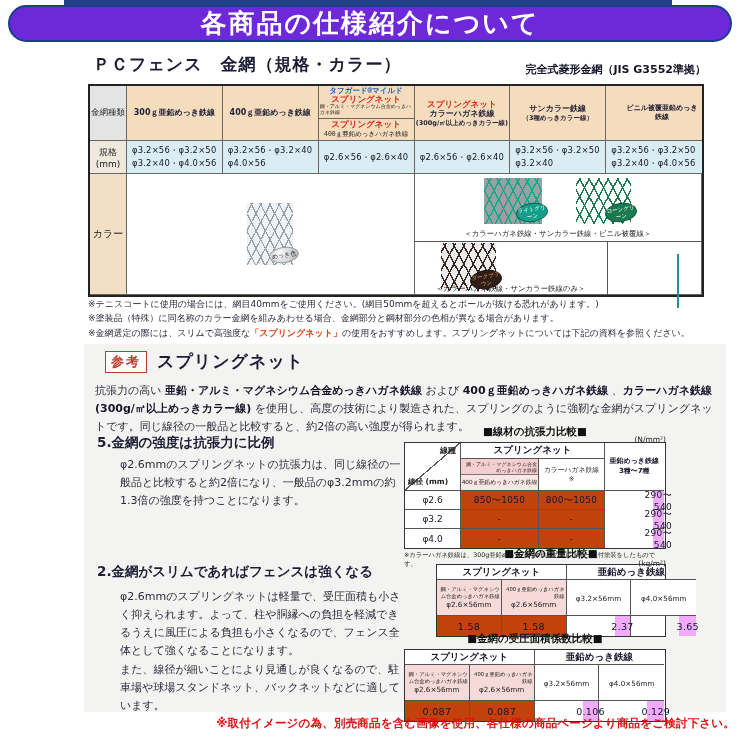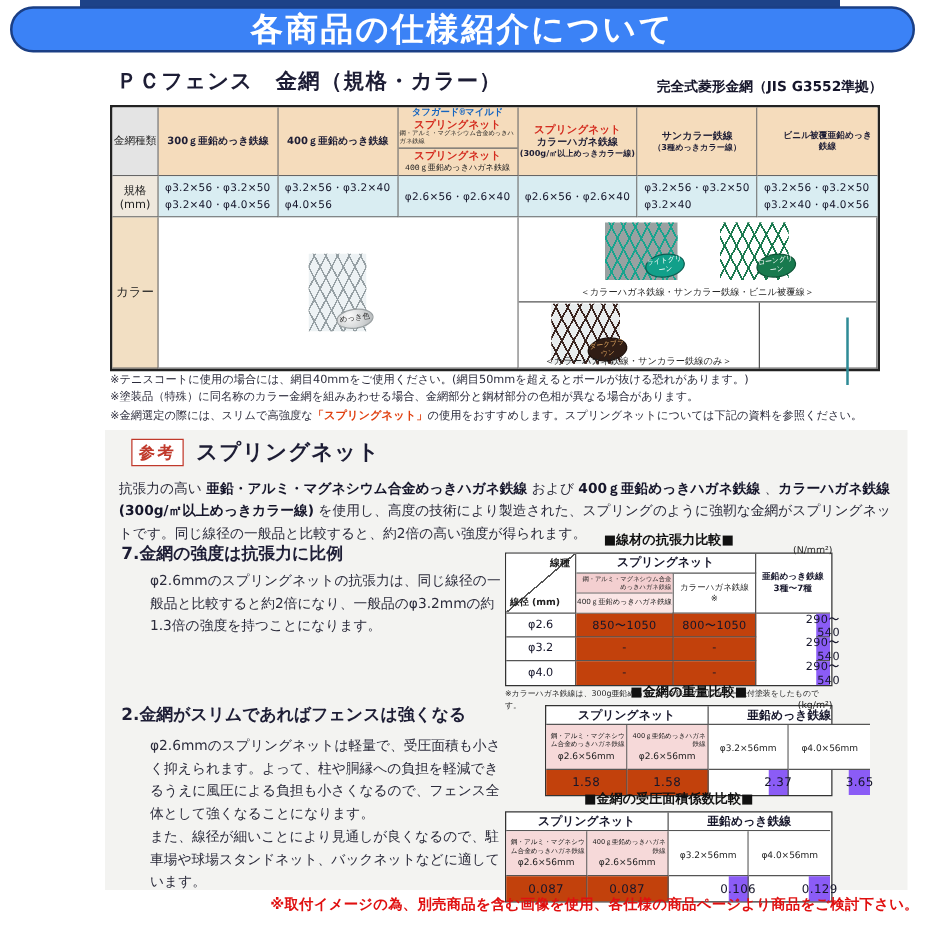--- a/index.html
+++ b/index.html
@@ -1,21 +1,21 @@
 <!DOCTYPE html>
 <html><head>
 <meta charset="utf-8">
 <style>
   * { margin:0; padding:0; box-sizing:border-box; }
   html,body { background:#ffffff; }
   body { width:740px; height:740px; font-family:"DejaVu Sans", sans-serif; position:relative; overflow:hidden; color:#2b2b3b; }
 
   
   .top-strip { position:absolute; left:64px; top:0; width:608px; height:10px; background:#1d4288; }
-  .banner { position:absolute; left:8px; top:5px; width:724px; height:37px; background:#3b82f6; border:2px solid #1b3f85; border-radius:21px; display:flex; align-items:center; justify-content:center; }
+  .banner { position:absolute; left:8px; top:5px; width:724px; height:37px; background:#6d28d9; border:2px solid #1b3f85; border-radius:21px; display:flex; align-items:center; justify-content:center; }
   .banner-title { color:#ffffff; font-size:26px; font-weight:bold; letter-spacing:2px; }
 
   
   .page-heading { position:absolute; left:93px; top:53px; font-size:17px; font-weight:bold; color:#1d1d35; letter-spacing:1px; }
   .page-standard { position:absolute; left:430px; top:62px; width:276px; text-align:right; font-size:11px; font-weight:bold; color:#15152a; }
 
   
   .spec-table { position:absolute; left:88px; top:84px; width:616px; border:2px solid #222; display:grid; grid-template-columns:37px repeat(6,1fr); grid-template-rows:55px 33px 121px; background:#fff; }
   .spec-table > div { border-right:1px solid #666; border-bottom:1px solid #666; }
   .spec-table > div:nth-child(7n) { border-right:none; }
@@ -92,21 +92,21 @@
   .corner-diag .ct { position:absolute; top:2px; right:4px; font-size:8px; font-weight:bold; color:#222; }
   .corner-diag .cb { position:absolute; bottom:3px; left:3px; font-size:7.5px; font-weight:bold; color:#222; }
   .grp { font-size:9.5px; font-weight:bold; color:#15152a; }
   .grp-zinc { flex-direction:column; line-height:1.3; font-size:7px; font-weight:bold; color:#15152a; }
   .sub-stack { flex-direction:column; padding:0 !important; }
   .sub-stack .s-top { width:100%; flex:1; background:#f3cfd0; border-bottom:1px solid #777; display:flex; align-items:center; justify-content:center; font-size:5px; line-height:1.2; padding:0 1px; color:#222; }
   .sub-stack .s-bot { width:100%; flex:1; background:#fbe6e6; display:flex; align-items:center; justify-content:center; font-size:5.8px; line-height:1.2; color:#222; }
   .sub-plain { flex-direction:column; font-size:6.8px; line-height:1.3; color:#222; }
   .dia-cell { font-size:9px; color:#15152a; }
   .val-pink { background:#c2410c; font-size:9px; color:#15152a; letter-spacing:0.3px; }
-  .val-blue { background:#8b5cf6; font-size:9px; color:#15152a; letter-spacing:0.3px;margin-left:48px; }
+  .val-blue { background:#f0abfc; font-size:9px; color:#15152a; letter-spacing:0.3px;margin-left:48px; }
   .mini-note { font-size:6.3px; color:#222; margin-top:2px; }
   .t2 { grid-template-columns:repeat(4,64.8px); grid-template-rows:15px 36px 20px; }
   .sub-cell { flex-direction:column; background:#f6d9d9; line-height:1.25; padding:1px; }
   .sub-cell .nm { font-size:5.3px; color:#222; }
   .sub-cell .sp { font-size:7.2px; color:#222; margin-top:1px; }
   .sub-cell.white { background:#fff; }
   .val2 { font-size:9.5px; }
 
   
   .footer-note { position:absolute; right:5px; top:716px; font-size:11.5px; font-weight:bold; color:#e01010; letter-spacing:0.2px; }
@@ -216,21 +216,21 @@
 
 <div class="ref-panel">
   <div class="ref-head">
     <span class="ref-badge">参考</span>
     <span class="ref-title">スプリングネット</span>
   </div>
   <div class="ref-intro">
     <span>抗張力の高い </span><b>亜鉛・アルミ・マグネシウム合金めっきハガネ鉄線</b><span> および </span><b>400ｇ亜鉛めっきハガネ鉄線</b><span> 、</span><b>カラーハガネ鉄線(300g/㎡以上めっきカラー線)</b><span> を使用し、高度の技術により製造された、スプリングのように強靭な金網がスプリングネットです。同じ線径の一般品と比較すると、約2倍の高い強度が得られます。</span>
   </div>
 
-  <div class="sec-heading" style="left:13px; top:90px;">7.金網の強度は抗張力に比例</div>
+  <div class="sec-heading" style="left:13px; top:90px;">5.金網の強度は抗張力に比例</div>
   <div class="sec-body" style="left:36px; top:112px; width:282px;">φ2.6mmのスプリングネットの抗張力は、同じ線径の一般品と比較すると約2倍になり、一般品のφ3.2mmの約1.3倍の強度を持つことになります。</div>
 
   <div class="sec-heading" style="left:13px; top:219px;">2.金網がスリムであればフェンスは強くなる</div>
   <div class="sec-body" style="left:36px; top:244px; width:288px;">
     <div>φ2.6mmのスプリングネットは軽量で、受圧面積も小さく抑えられます。よって、柱や胴縁への負担を軽減できるうえに風圧による負担も小さくなるので、フェンス全体として強くなることになります。</div>
     <div>また、線径が細いことにより見通しが良くなるので、駐車場や球場スタンドネット、バックネットなどに適しています。</div>
   </div>
 
   <div class="mini-wrap" style="left:320px; top:81px;">
     <div class="mini-title">■線材の抗張力比較■</div>

